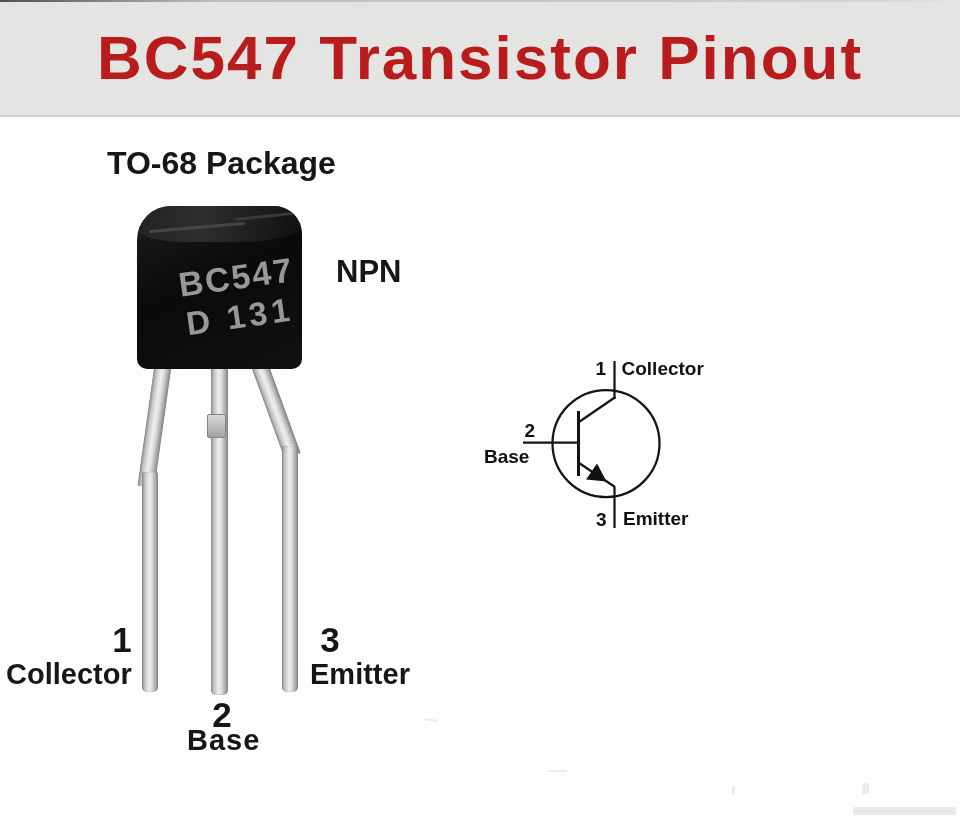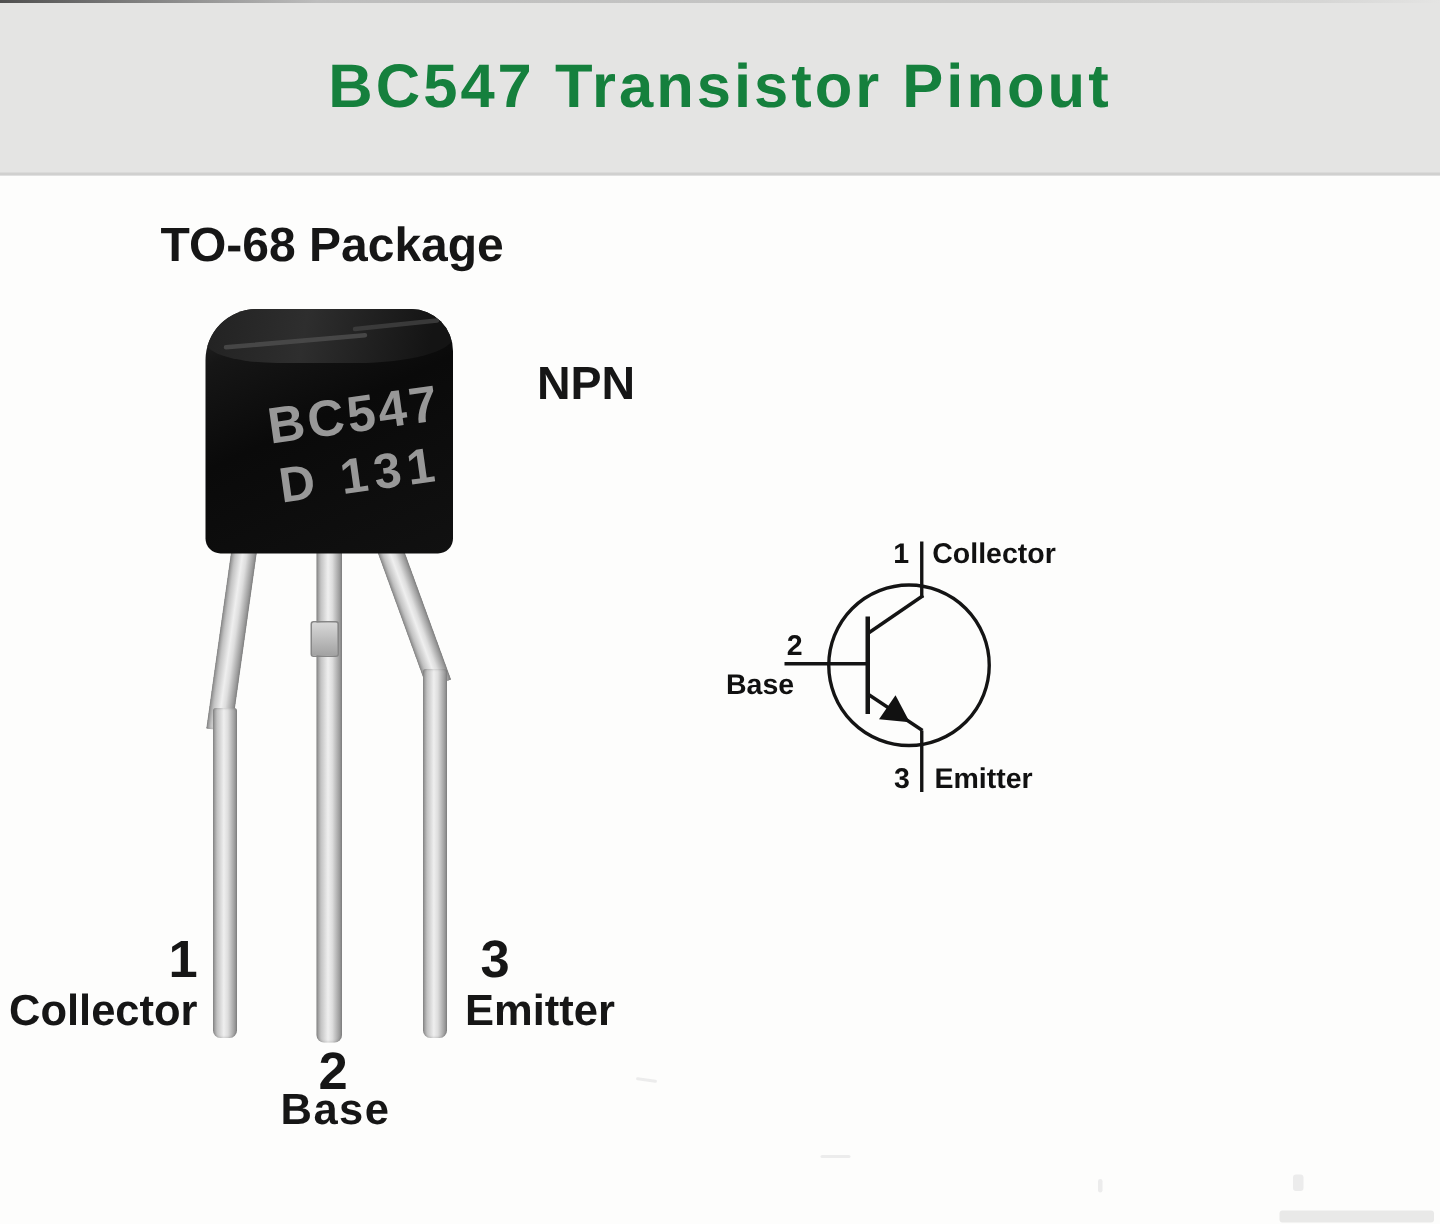--- a/index.html
+++ b/index.html
@@ -12,21 +12,21 @@
   #header{
     position:absolute;left:0;top:0;width:960px;height:115px;
     background:#e4e4e3;border-bottom:2px solid #d0d0cf;
     display:flex;align-items:center;justify-content:center;
   }
   #header:before{
     content:"";position:absolute;left:0;top:0;width:100%;height:2px;
     background:linear-gradient(90deg,#4f4f4f 0%,#bdbdbd 22%,#c9c9c8 70%,#d6d6d5 92%,#e4e4e3 100%);
   }
   .page-title{
-    font-size:41px;font-weight:bold;color:#15803d;letter-spacing:2px;
+    font-size:62px;font-weight:bold;color:#b91c1c;letter-spacing:2px;
     white-space:nowrap;
   }
   
   .label{position:absolute;color:#161616;line-height:1;white-space:nowrap;}
   .heading-label{font-size:32px;font-weight:bold;letter-spacing:0px;}
   .type-label{font-size:31px;font-weight:bold;}
   .pin-num{font-size:35px;font-weight:bold;width:28px;text-align:center;}
   .pin-name{font-size:29px;font-weight:bold;}
 
   
@@ -71,21 +71,21 @@
 <div id="screen">
 
   <div id="header">
     <div class="page-title">BC547 Transistor Pinout</div>
   </div>
 
   <div>
 
     <div class="label heading-label" style="left:107px;top:147px;">TO-68 Package</div>
 
-    <div class="label type-label" style="left:336px;top:240px;margin-left:22px;">NPN</div>
+    <div class="label type-label" style="left:336px;top:256px;">NPN</div>
 
     <div class="leg" style="left:155px;top:362px;width:17px;height:126px;transform:rotate(8deg);transform-origin:top center;"></div>
     <div class="leg leg-vert" style="left:142px;top:472px;width:16px;height:220px;"></div>
 
     <div class="leg leg-vert" style="left:211px;top:360px;width:17px;height:335px;"></div>
     <div class="crimp"></div>
 
     <div class="leg" style="left:250px;top:362px;width:17px;height:100px;transform:rotate(-20deg);transform-origin:top center;"></div>
     <div class="leg leg-vert" style="left:282px;top:446px;width:16px;height:246px;"></div>
 

